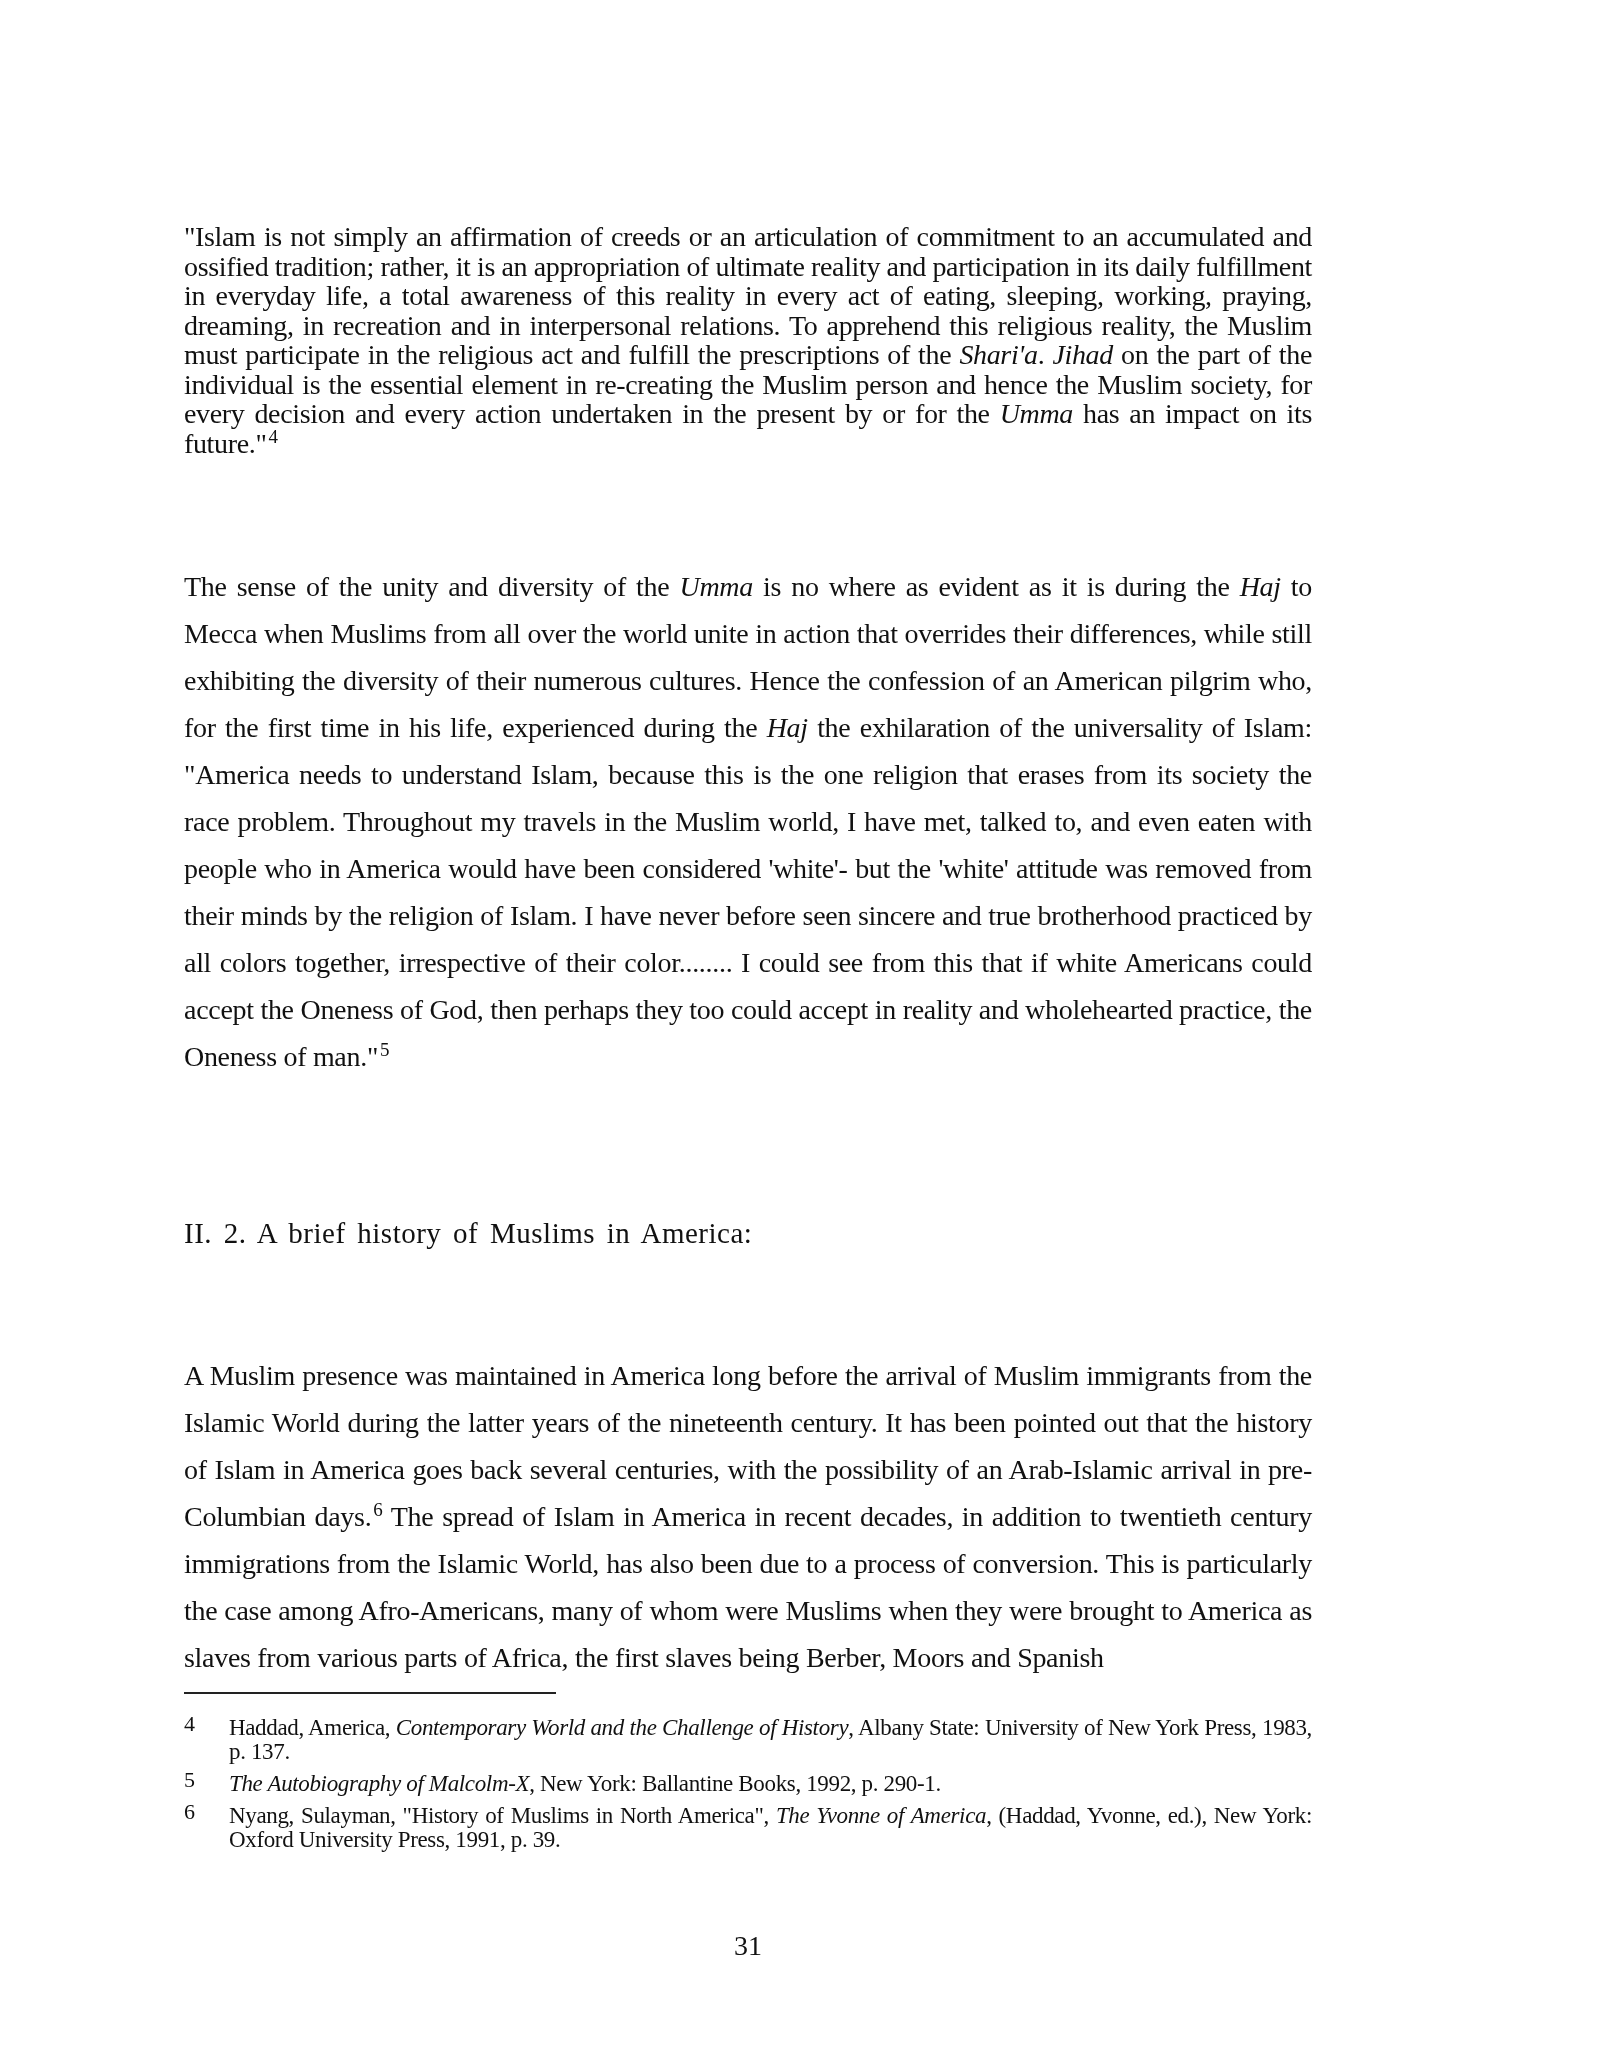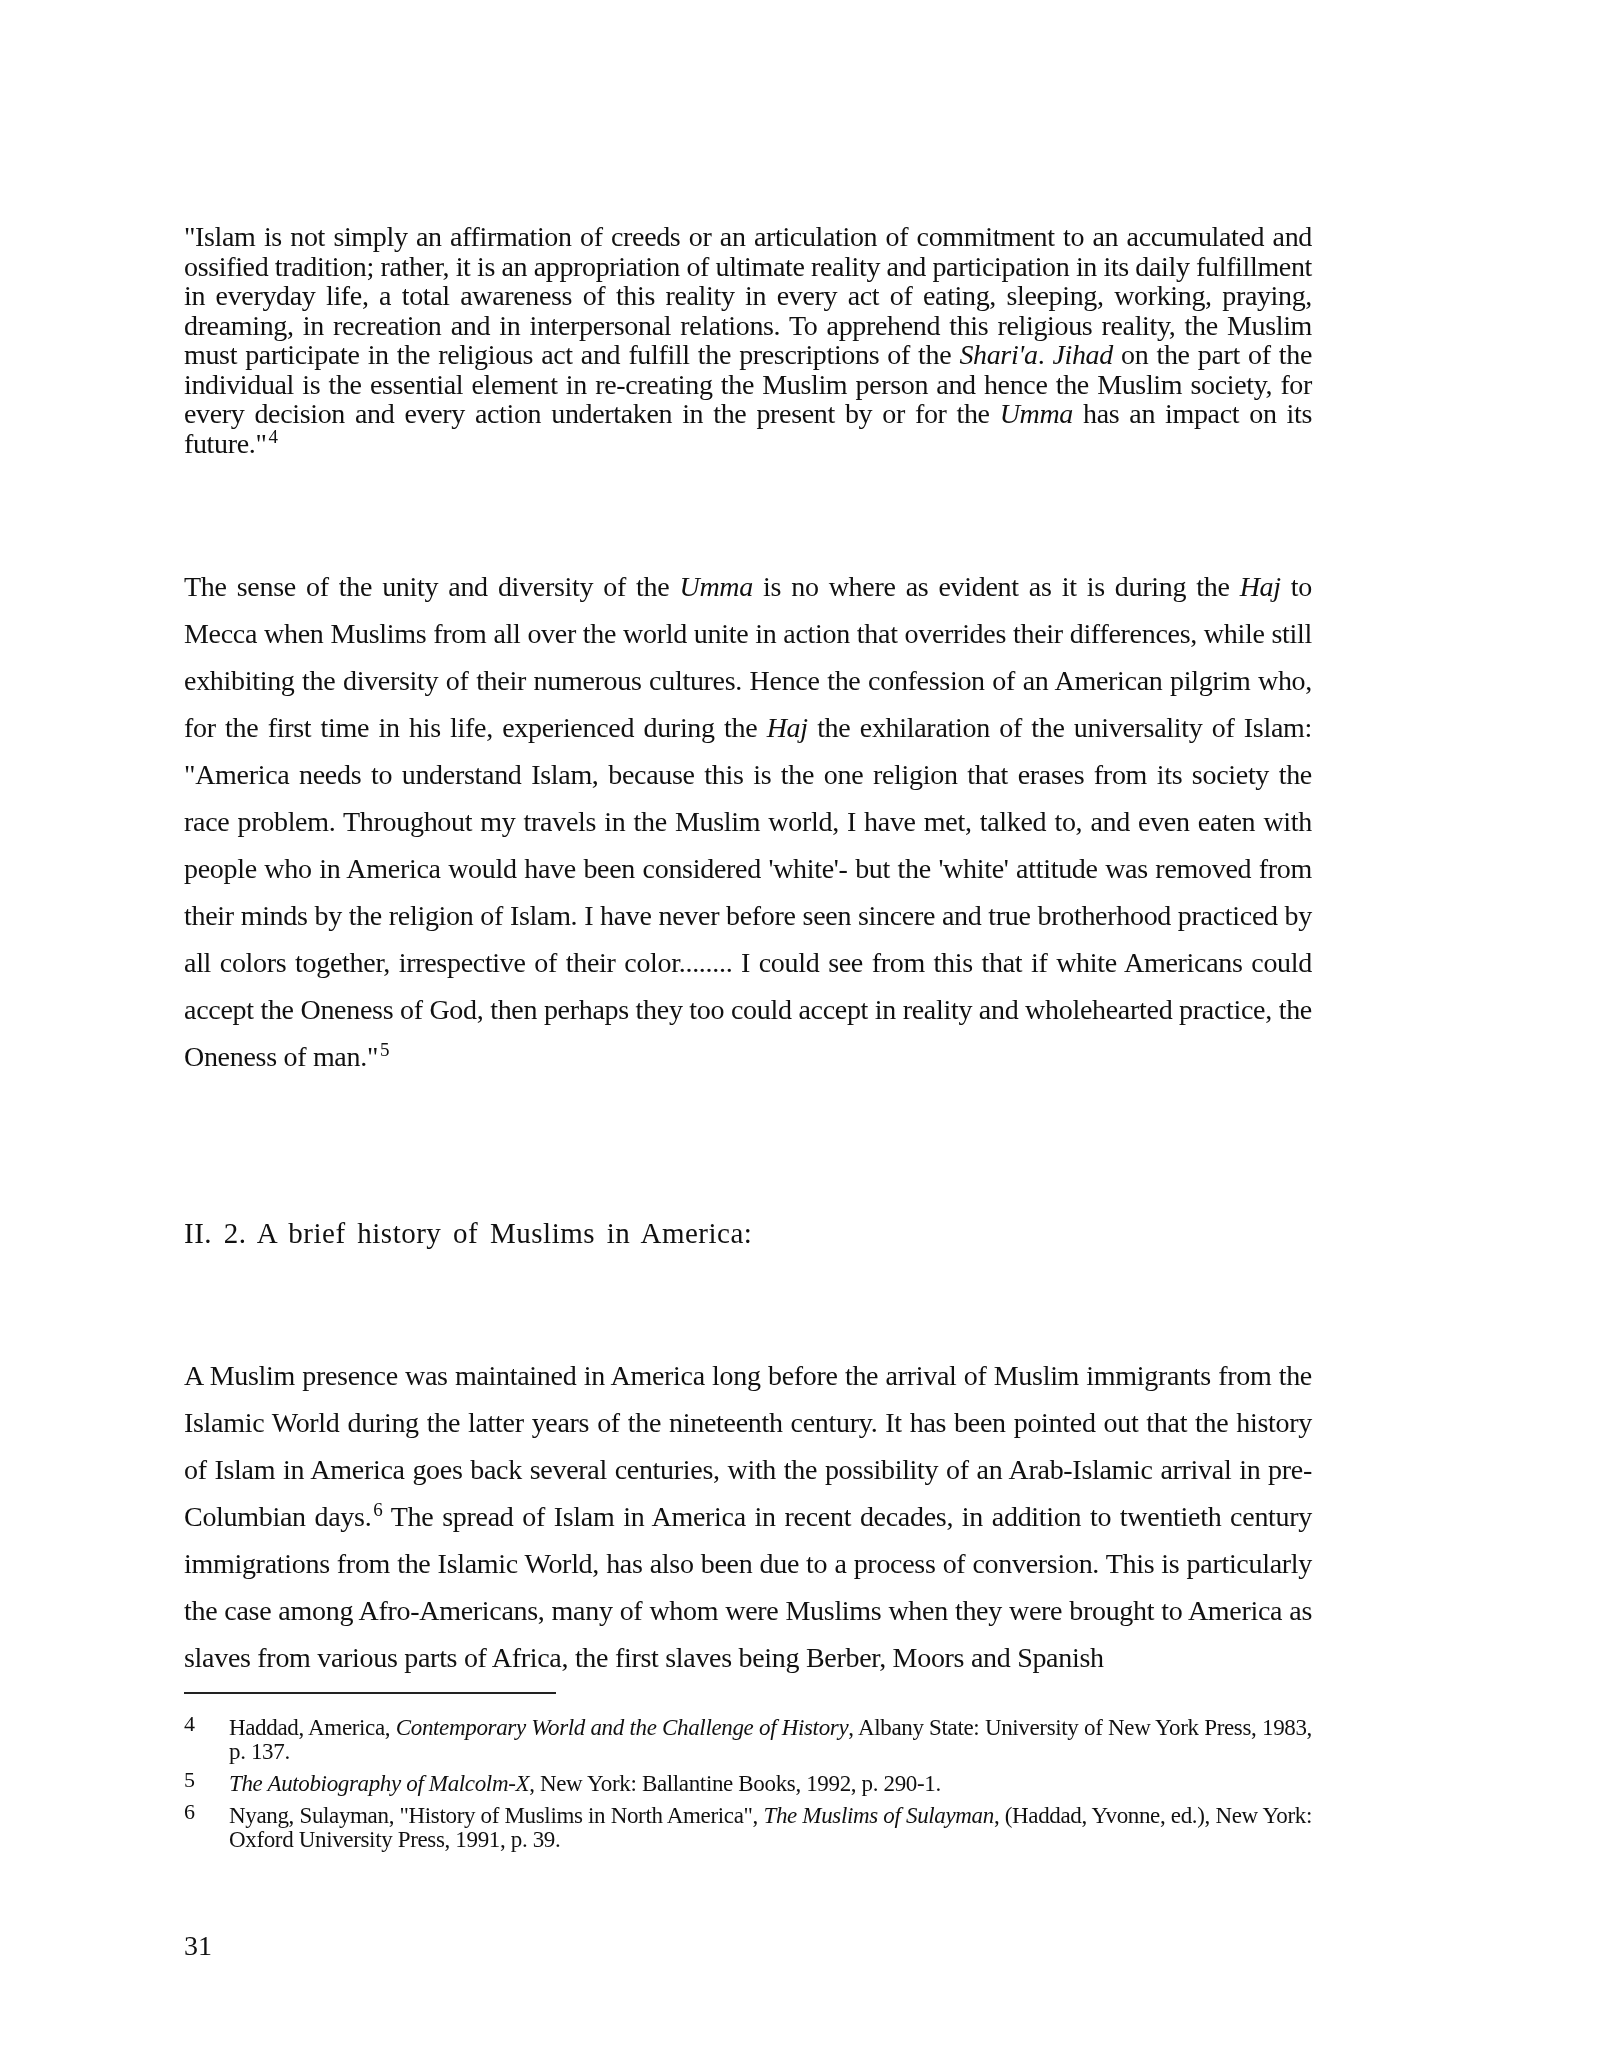--- a/index.html
+++ b/index.html
@@ -85,21 +85,21 @@
       position: absolute;
       left: 0;
       top: -4px;
       font-size: 22px;
     }
     .page-number {
       position: absolute;
       top: 1930px;
       left: 0;
       width: 1128px;
-      text-align: left;
+      text-align: center;
       font-size: 28px;
     }
     i { }
   </style>
 </head>
 <body>
 
 <div class="page">
 
   <p class="quote" style="margin:0"><span>"Islam is not simply an affirmation of creeds or an articulation of commitment to an accumulated and ossified tradition; rather, it is an appropriation of ultimate reality and participation in its daily fulfillment in everyday life, a total awareness of this reality in every act of eating, sleeping, working, praying, dreaming, in recreation and in interpersonal relations. To apprehend this religious reality, the Muslim must participate in the religious act and fulfill the prescriptions of the </span><i>Shari'a</i><span>. </span><i>Jihad</i><span> on the part of the individual is the essential element in re-creating the Muslim person and hence the Muslim society, for every decision and every action undertaken in the present by or for the </span><i>Umma</i><span> has an impact on its future."</span><sup>4</sup></p>
@@ -116,19 +116,19 @@
     <div class="fn">
       <span class="fn-num">4</span>
       <span>Haddad, America, </span><i>Contemporary World and the Challenge of History</i><span>, Albany State: University of New York Press, 1983, p. 137.</span>
     </div>
     <div class="fn">
       <span class="fn-num">5</span>
       <span></span><i>The Autobiography of Malcolm-X</i><span>, New York: Ballantine Books, 1992, p. 290-1.</span>
     </div>
     <div class="fn">
       <span class="fn-num">6</span>
-      <span>Nyang, Sulayman, "History of Muslims in North America", </span><i>The Muslims of Sulayman</i><span>, (Haddad, Yvonne, ed.), New York: Oxford University Press, 1991, p. 39.</span>
+      <span>Nyang, Sulayman, "History of Muslims in North America", </span><i>The Yvonne of America</i><span>, (Haddad, Yvonne, ed.), New York: Oxford University Press, 1991, p. 39.</span>
     </div>
   </div>
 
   <div class="page-number">31</div>
 
 </div>
 
 </body></html>

